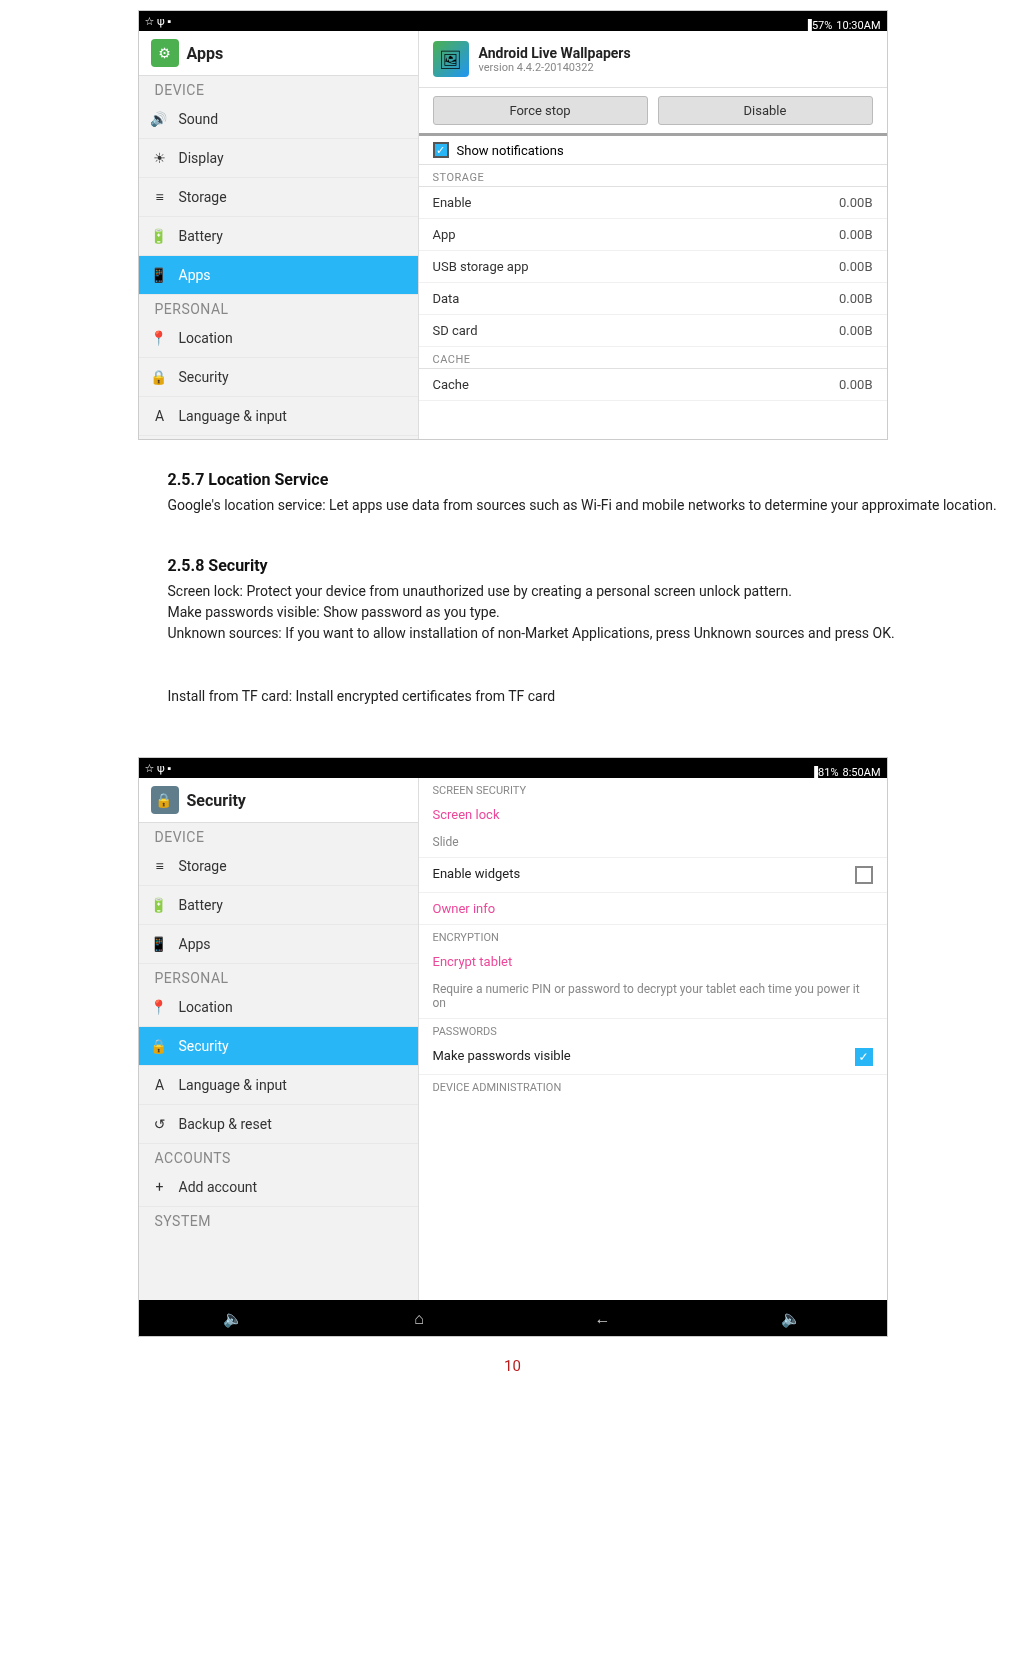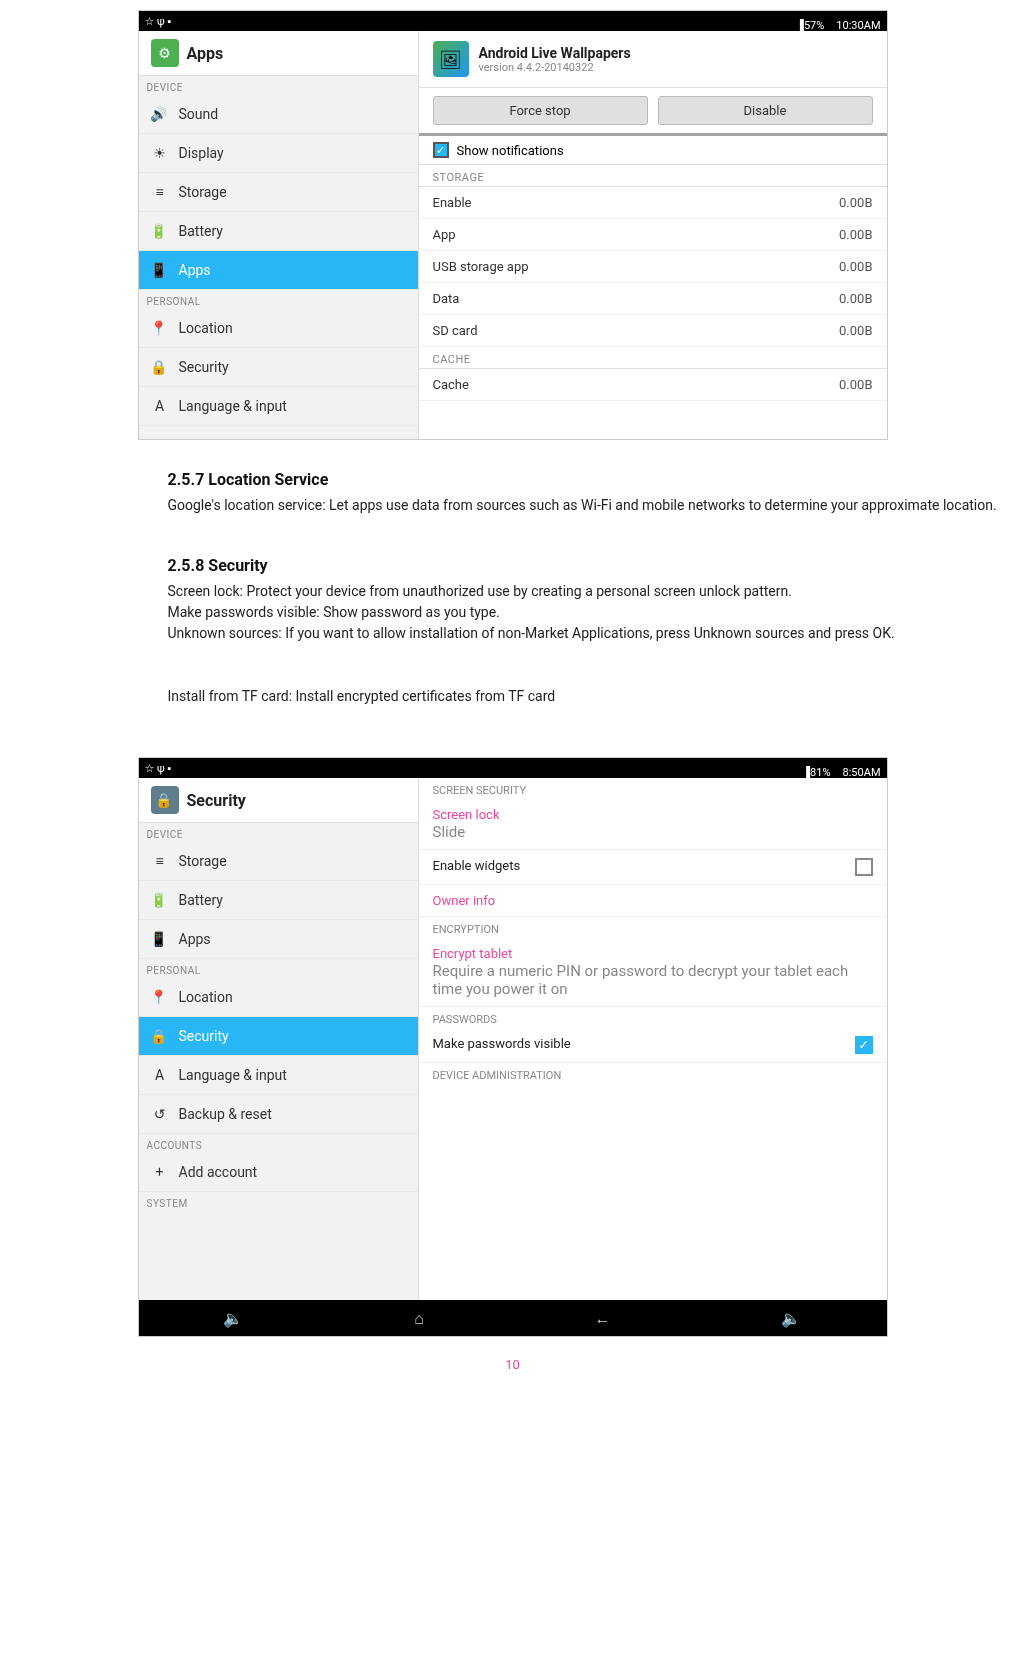--- a/index.html
+++ b/index.html
@@ -27,21 +27,21 @@
       background: #000;
       color: #fff;
       font-size: 11px;
       padding: 2px 6px;
       display: flex;
       justify-content: space-between;
       align-items: center;
       height: 20px;
     }
     .status-bar-left { display: flex; gap: 4px; align-items: center; }
-    .status-bar-right { display: flex; gap: 12px; align-items: center; margin-top: 8px; }
+    .status-bar-right { display: flex; gap: 4px; align-items: center; margin-top: 8px; }
 
     .screen-content {
       display: flex;
       flex: 1;
       background: #f2f2f2;
     }
 
     
     .sidebar {
       width: 280px;
@@ -61,23 +61,23 @@
     .sidebar-header-icon {
       width: 28px; height: 28px;
       background: #4CAF50;
       border-radius: 4px;
       display: flex; align-items: center; justify-content: center;
       color: #fff; font-size: 14px;
     }
     .sidebar-title { font-size: 16px; font-weight: bold; color: #222; }
 
     .sidebar-section-label {
-      font-size: 10px;
+      font-size: 14px;
       color: #888;
-      padding: 6px 8px 2px;
+      padding: 6px 16px 2px;
       text-transform: uppercase;
       letter-spacing: 0.5px;
     }
     .sidebar-item {
       display: flex;
       align-items: center;
       gap: 10px;
       padding: 10px 12px;
       font-size: 14px;
       color: #333;
@@ -216,21 +216,21 @@
       font-size: 11px;
       color: #888;
       padding: 6px 14px 2px;
       text-transform: uppercase;
     }
     .security-item {
       padding: 8px 14px;
       border-bottom: 1px solid #f0f0f0;
     }
     .security-item-title { font-size: 13px; color: #ec4899; }
-    .security-item-sub { font-size: 15px; color: #888; margin-top: 1px; }
+    .security-item-sub { font-size: 12px; color: #888; margin-top: 13px; }
     .security-item-row {
       display: flex;
       justify-content: space-between;
       padding: 8px 14px;
       border-bottom: 1px solid #f0f0f0;
     }
     .security-item-row-text { font-size: 13px; color: #222; }
     .checkbox-check {
       width: 18px; height: 18px;
       border: 2px solid #888;
@@ -238,23 +238,23 @@
       font-size: 12px;
     }
     .checkbox-check.checked {
       background: #29B6F6;
       border-color: #29B6F6;
       color: #fff;
     }
 
     .page-number {
       text-align: center;
-      font-size: 13px;
+      font-size: 15px;
       padding: 10px;
-      color: #ec4899;
+      color: #b91c1c;
     }
 
     .center-wrapper {
       display: flex;
       justify-content: center;
     }
   </style>
 </head>
 <body>
 

